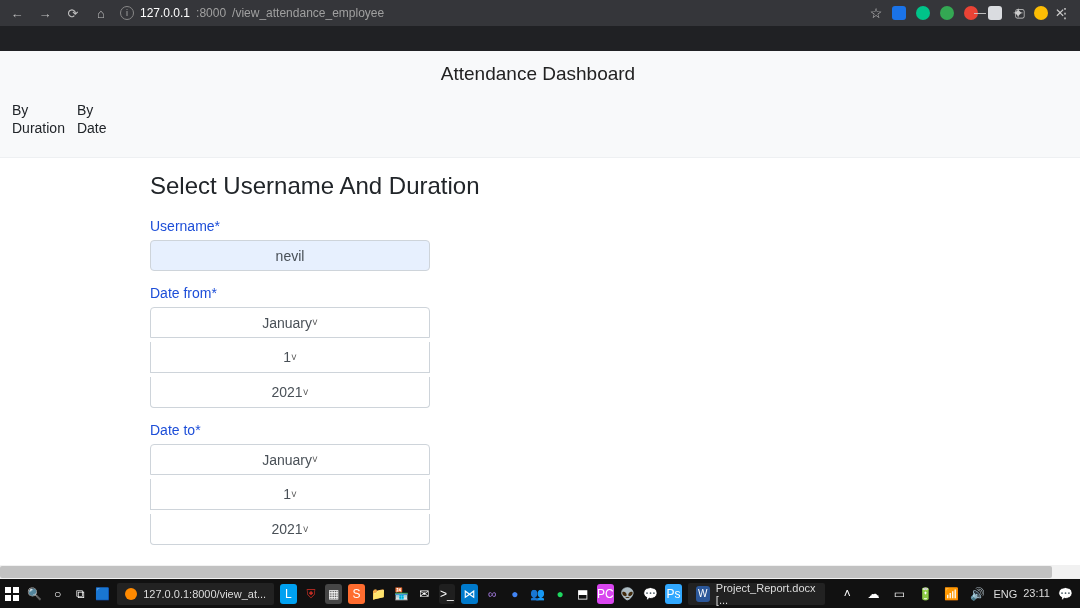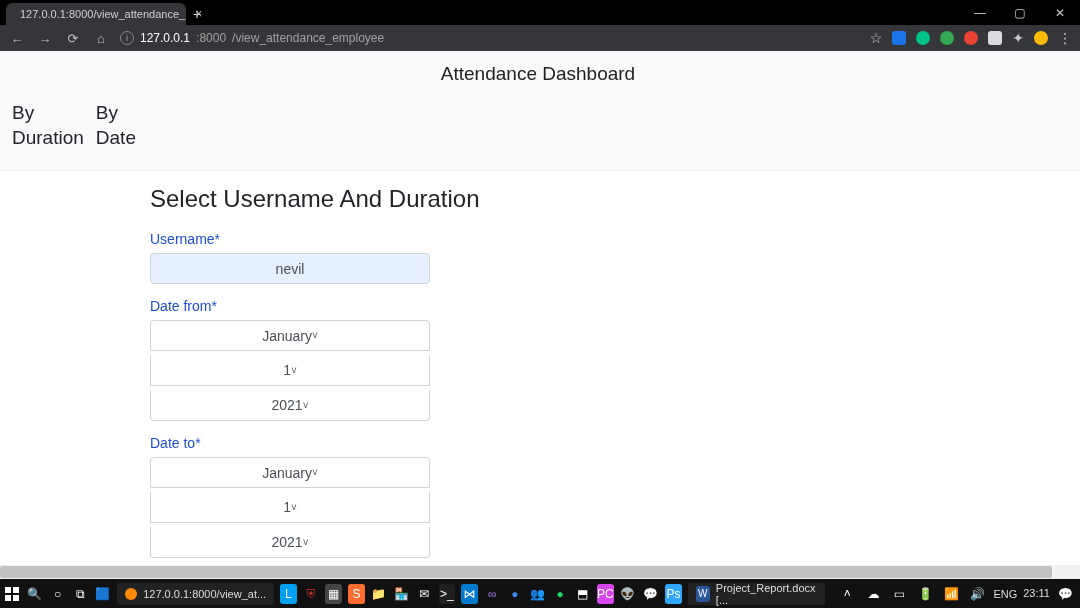--- a/index.html
+++ b/index.html
@@ -22,21 +22,21 @@
   .toolbar-spacer { flex:1; }
   .ext-row { display:flex; gap:10px; align-items:center; }
   .ext-ico { width:14px; height:14px; border-radius:3px; display:inline-block; }
   .star { color:#ccc; font-size:14px; }
   .dots { color:#ccc; font-size:14px; }
   
   .viewport { position:absolute; top:51px; bottom:29px; left:0; right:0; overflow:auto; background:#fff; }
   .navbar { background:#f8f9fa; padding: 12px 16px 20px 12px; display:flex; align-items:center; gap:18px; font-size:15px; color:#222; border-bottom:1px solid #eef0f2;flex-direction:column; }
   .brand { font-family: "Segoe UI Light","Segoe UI",Arial,sans-serif; font-weight:400; font-size:19px; color:#222; }
   .navlinks { display:flex; gap:12px; align-self:flex-start; margin-top:-2px; }
-  .navlink { font-size:19px; color:#212529; line-height:1.3; cursor:pointer; }
+  .navlink { font-size:14px; color:#212529; line-height:1.3; cursor:pointer; }
   .container { padding: 14px 0 30px 150px; width: 100%; }
   h2 { font-family:"Segoe UI Light","Segoe UI",Arial,sans-serif; font-weight:400; font-size:24px; color:#212529; margin-bottom:18px; }
   .form { width: 780px; }
   .label { font-size:14px; color:#1d4ed8; margin-bottom:6px; margin-top:14px; }
   .field, .select { width:280px; height:31px; border:1px solid #ced4da; border-radius:4px; padding:0 10px; font-size:14px; color:#495057; background:#fff; display:flex; align-items:center; justify-content:center; }
   .field.filled { background:#e7f0fe; }
   .select { position:relative; margin-bottom:4px; }
   .select .caret { font-size:10px; color:#555; }
   .stack .select + .select { margin-top:0; border-top: none; }
   .stack .select { border-radius:0; }
@@ -55,28 +55,20 @@
   .tb-pill .dot { width:12px;height:12px;border-radius:50%;background:#ff8a00; }
   .tb-sys { display:flex; align-items:center; gap:6px; }
   .tb-time { text-align:right; line-height:1; }
   
   svg { display:block; }
 </style>
 </head>
 <body>
 
 <div class="browser-chrome">
-  <div class="tab-strip">
-    <div class="tab">
-      <span class="favicon"></span>
-      <span>127.0.0.1:8000/view_attendance_</span>
-      <span class="close">×</span>
-    </div>
-    <div class="newtab">+</div>
-  </div>
   <div class="win-ctrls">
     <div class="win-btn">—</div>
     <div class="win-btn">▢</div>
     <div class="win-btn">✕</div>
   </div>
   <div class="addr-row">
     <span class="nav-ico">←</span>
     <span class="nav-ico">→</span>
     <span class="nav-ico">⟳</span>
     <span class="nav-ico">⌂</span>

